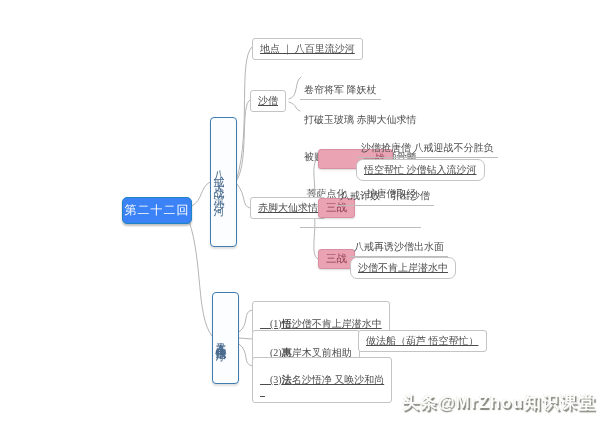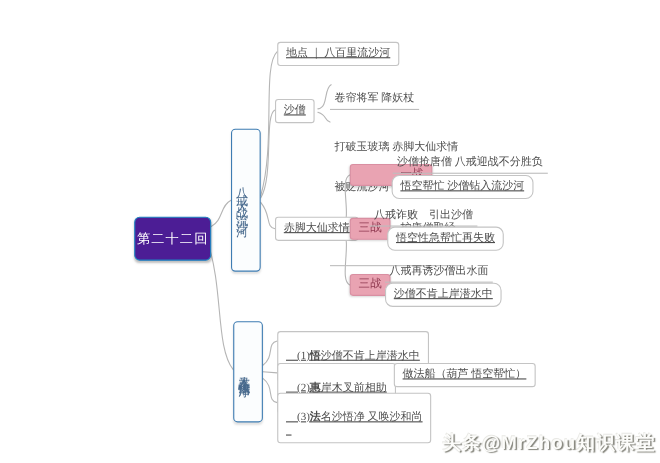--- a/index.html
+++ b/index.html
@@ -1,21 +1,21 @@
 <!DOCTYPE html>
 <html><head>
 <meta charset="utf-8">
 <style>
   html,body{margin:0;padding:0;background:#fff;}
   .canvas{position:relative;width:600px;height:421px;background:#ffffff;overflow:hidden;
           font-family:"Liberation Serif","DejaVu Serif",serif;}
   svg.links{position:absolute;left:0;top:0;pointer-events:none;}
   .node{position:absolute;box-sizing:border-box;}
   .root-node{display:flex;align-items:center;justify-content:center;
-    width:70px;height:40px;background:#4c1d95;border:1px solid #1d83c2;border-radius:5px;
+    width:70px;height:27px;background:#3b82f6;border:1px solid #1d83c2;border-radius:5px;
     color:#fff;font-size:12px;letter-spacing:1px;box-shadow:0 2px 2px rgba(0,0,0,.25);}
   .v-node{writing-mode:vertical-lr;text-orientation:upright;text-align:center;
     width:27px;background:#fbfdfe;border:1.5px solid #3e7cb2;border-radius:4px;
     color:#46688c;font-size:11px;box-shadow:0 2px 2px rgba(0,0,0,.12);}
   .v-battle{letter-spacing:6px;}
   .v-subdue{letter-spacing:1.5px;}
   .box{background:#fff;border:1px solid #c4c4c4;border-radius:3px;color:#4c4c4c;
     font-size:10px;line-height:12px;padding:4px 7px;white-space:pre;text-decoration:underline;}
   .pill{border-radius:7px;}
   .tag{background:#e9a3b2;border:1px solid #d98fa2;border-radius:3px;color:#8f3950;
@@ -62,35 +62,34 @@
   <div class="node root-node" style="left:122px;top:197px;">第二十二回</div>
 
   <div class="node v-node v-battle" style="left:210px;top:117px;height:130px;">八戒大战流沙河</div>
 
   <div class="node box" style="left:252px;top:38px;">地点 ｜ 八百里流沙河</div>
 
   <div class="node box" style="left:250px;top:90px;">沙僧</div>
 
   <div class="node plain" style="left:300px;top:64px;margin-top:20px;">卷帘将军 降妖杖</div>
 
-  <div class="node plain story" style="left:300px;top:103px;">
+  <div class="node plain story" style="left:300px;top:89px;text-align:right;">
     <div>打破玉玻璃 赤脚大仙求情</div>
     <div>被贬流沙河 吃人九颗骨髓</div>
     <div>菩萨点化　　护唐僧取经</div>
   </div>
 
   <div class="node box" style="left:250px;top:197px;">赤脚大仙求情</div>
 
   <div class="node tag" style="left:318px;top:149px;padding-left:45px;">一战</div>
   <div class="node box pill" style="left:356px;top:159px;">悟空帮忙 沙僧钻入流沙河</div>
   <div class="node plain" style="left:357px;top:142px;">沙僧抢唐僧 八戒迎战不分胜负</div>
 
   <div class="node tag" style="left:318px;top:198px;">三战</div>
   <div class="node plain" style="left:336px;top:190px;">八戒诈败　引出沙僧</div>
-  <div class="node box pill" style="left:352px;top:206px;">悟空性急帮忙再失败</div>
 
   <div class="node tag" style="left:318px;top:249px;">三战</div>
   <div class="node plain" style="left:350px;top:241px;">八戒再诱沙僧出水面</div>
   <div class="node box pill" style="left:350px;top:257px;">沙僧不肯上岸潜水中</div>
 
   <div class="node v-node v-subdue" style="left:212px;top:292px;height:92px;">木叉奉法收悟净</div>
 
   <div class="node box" style="left:252px;top:301px;">
     <span>(1)</span><span class="lead">悟</span><span>沙僧不肯上岸潜水中</span>
   </div>

